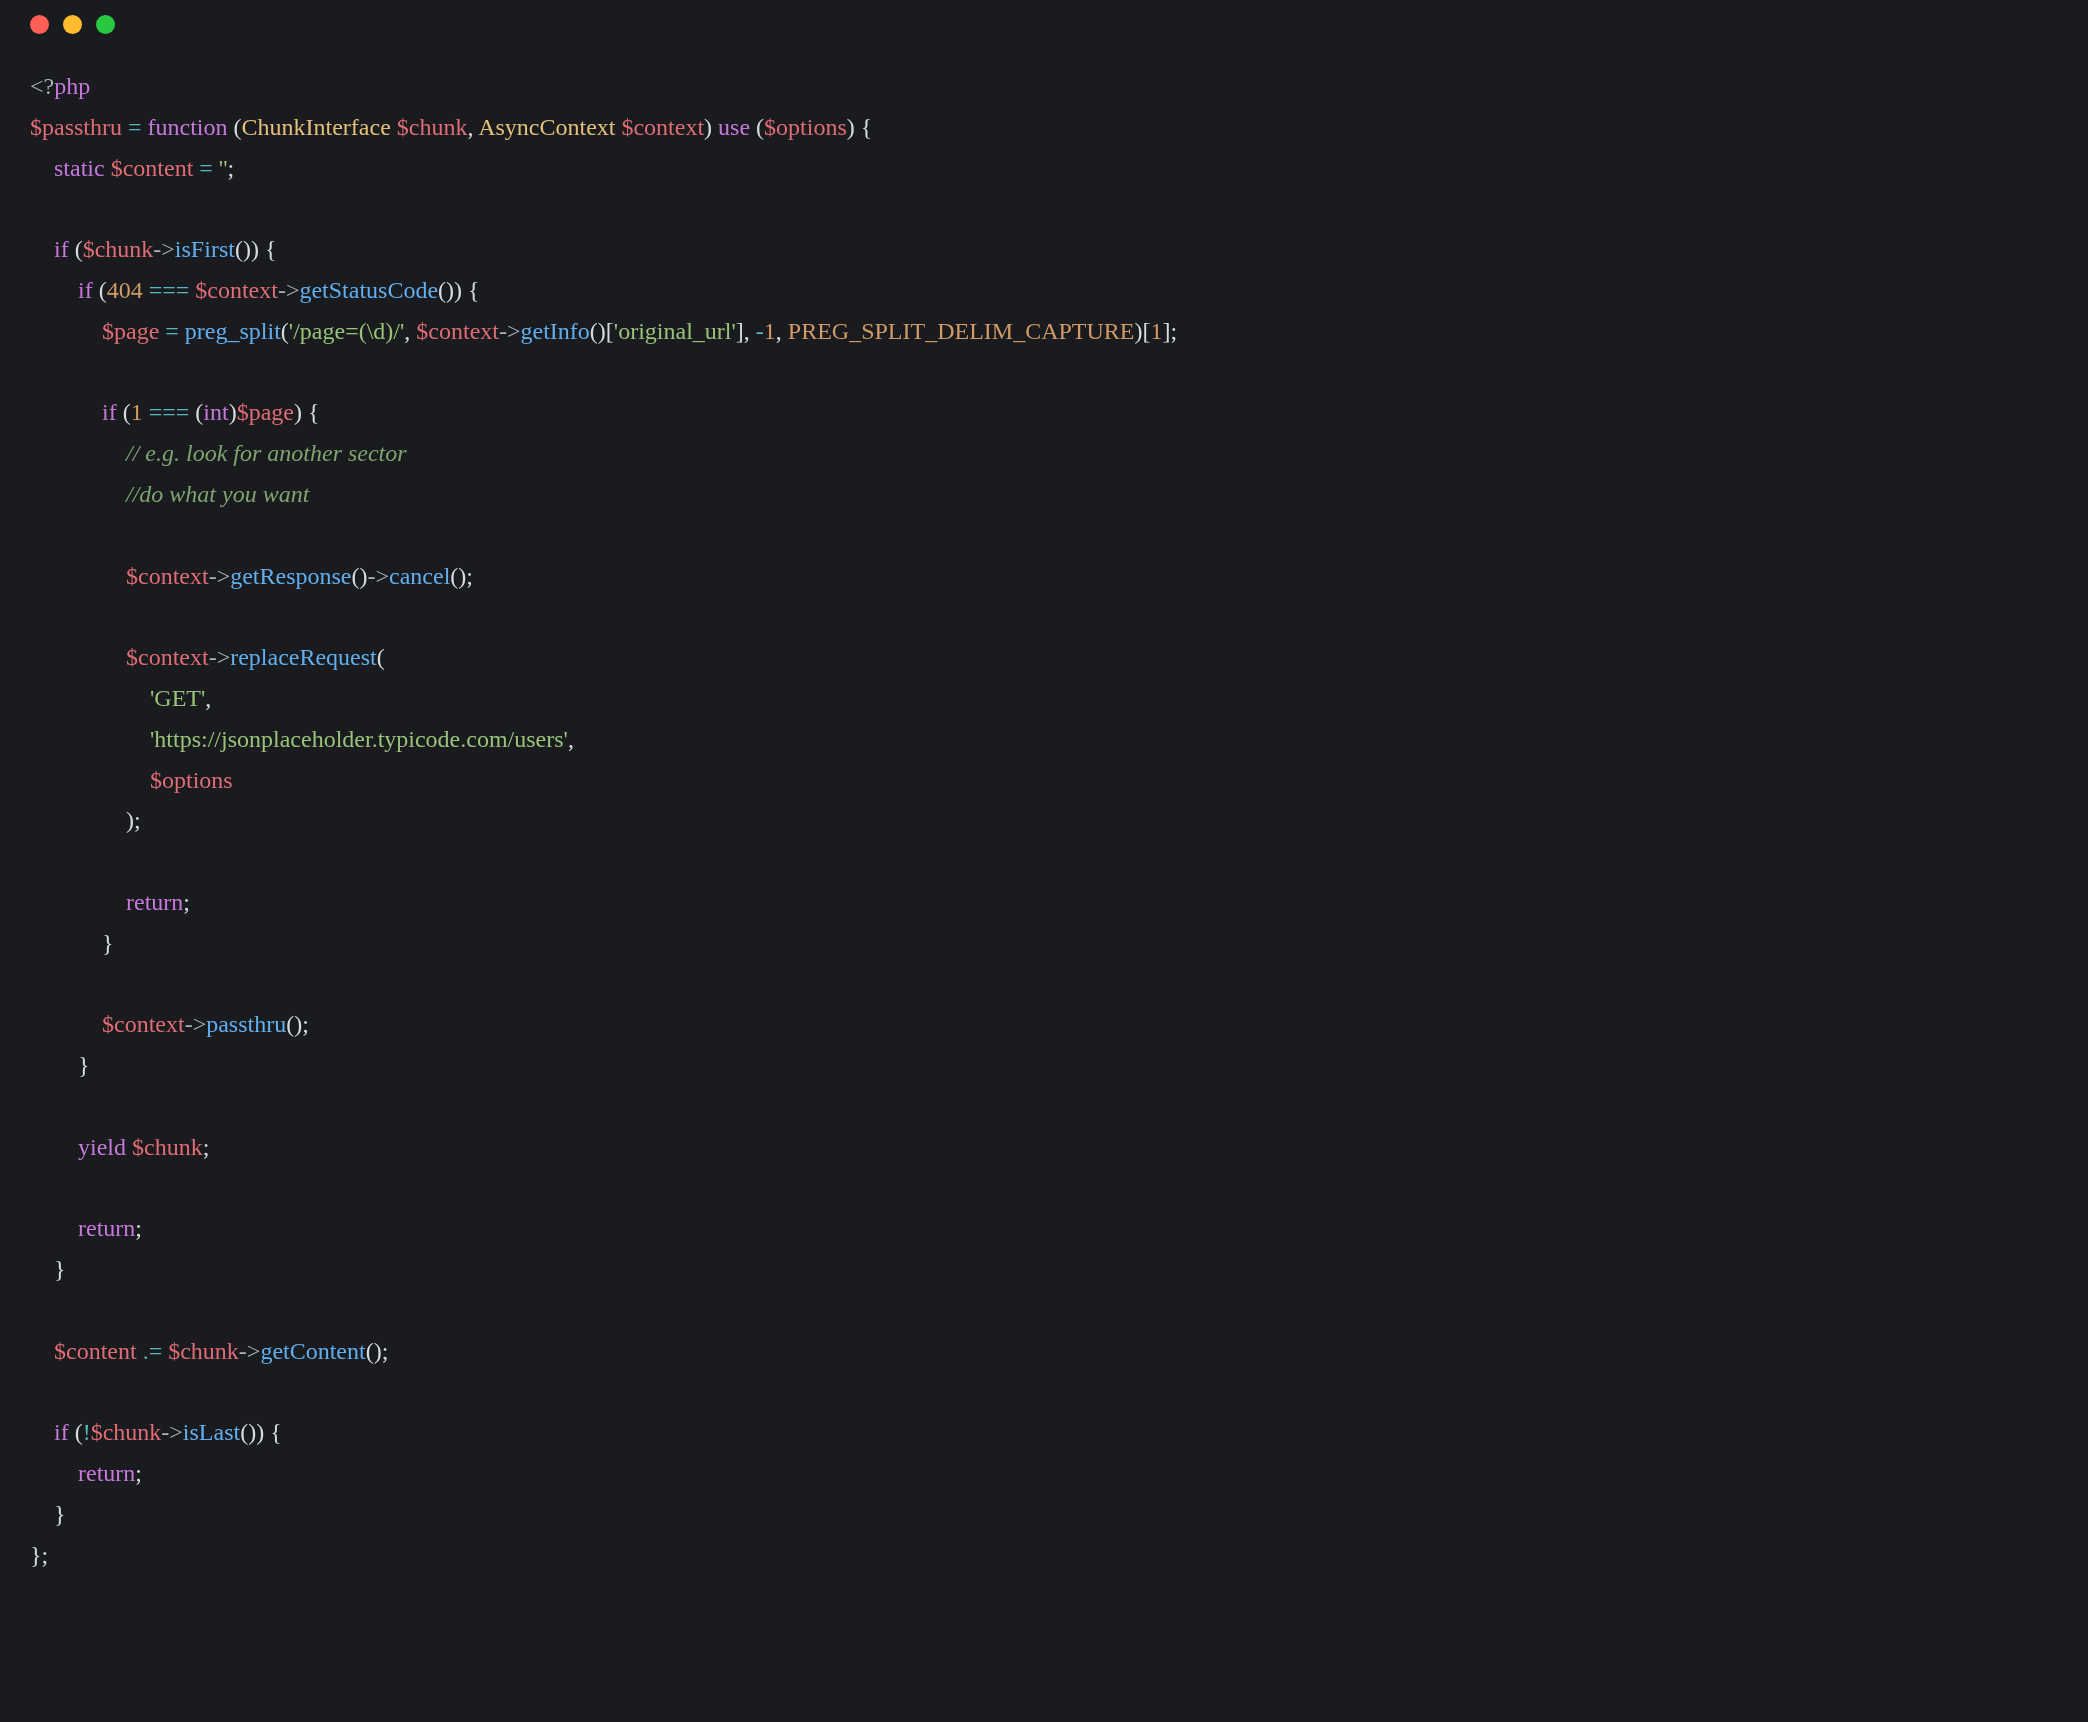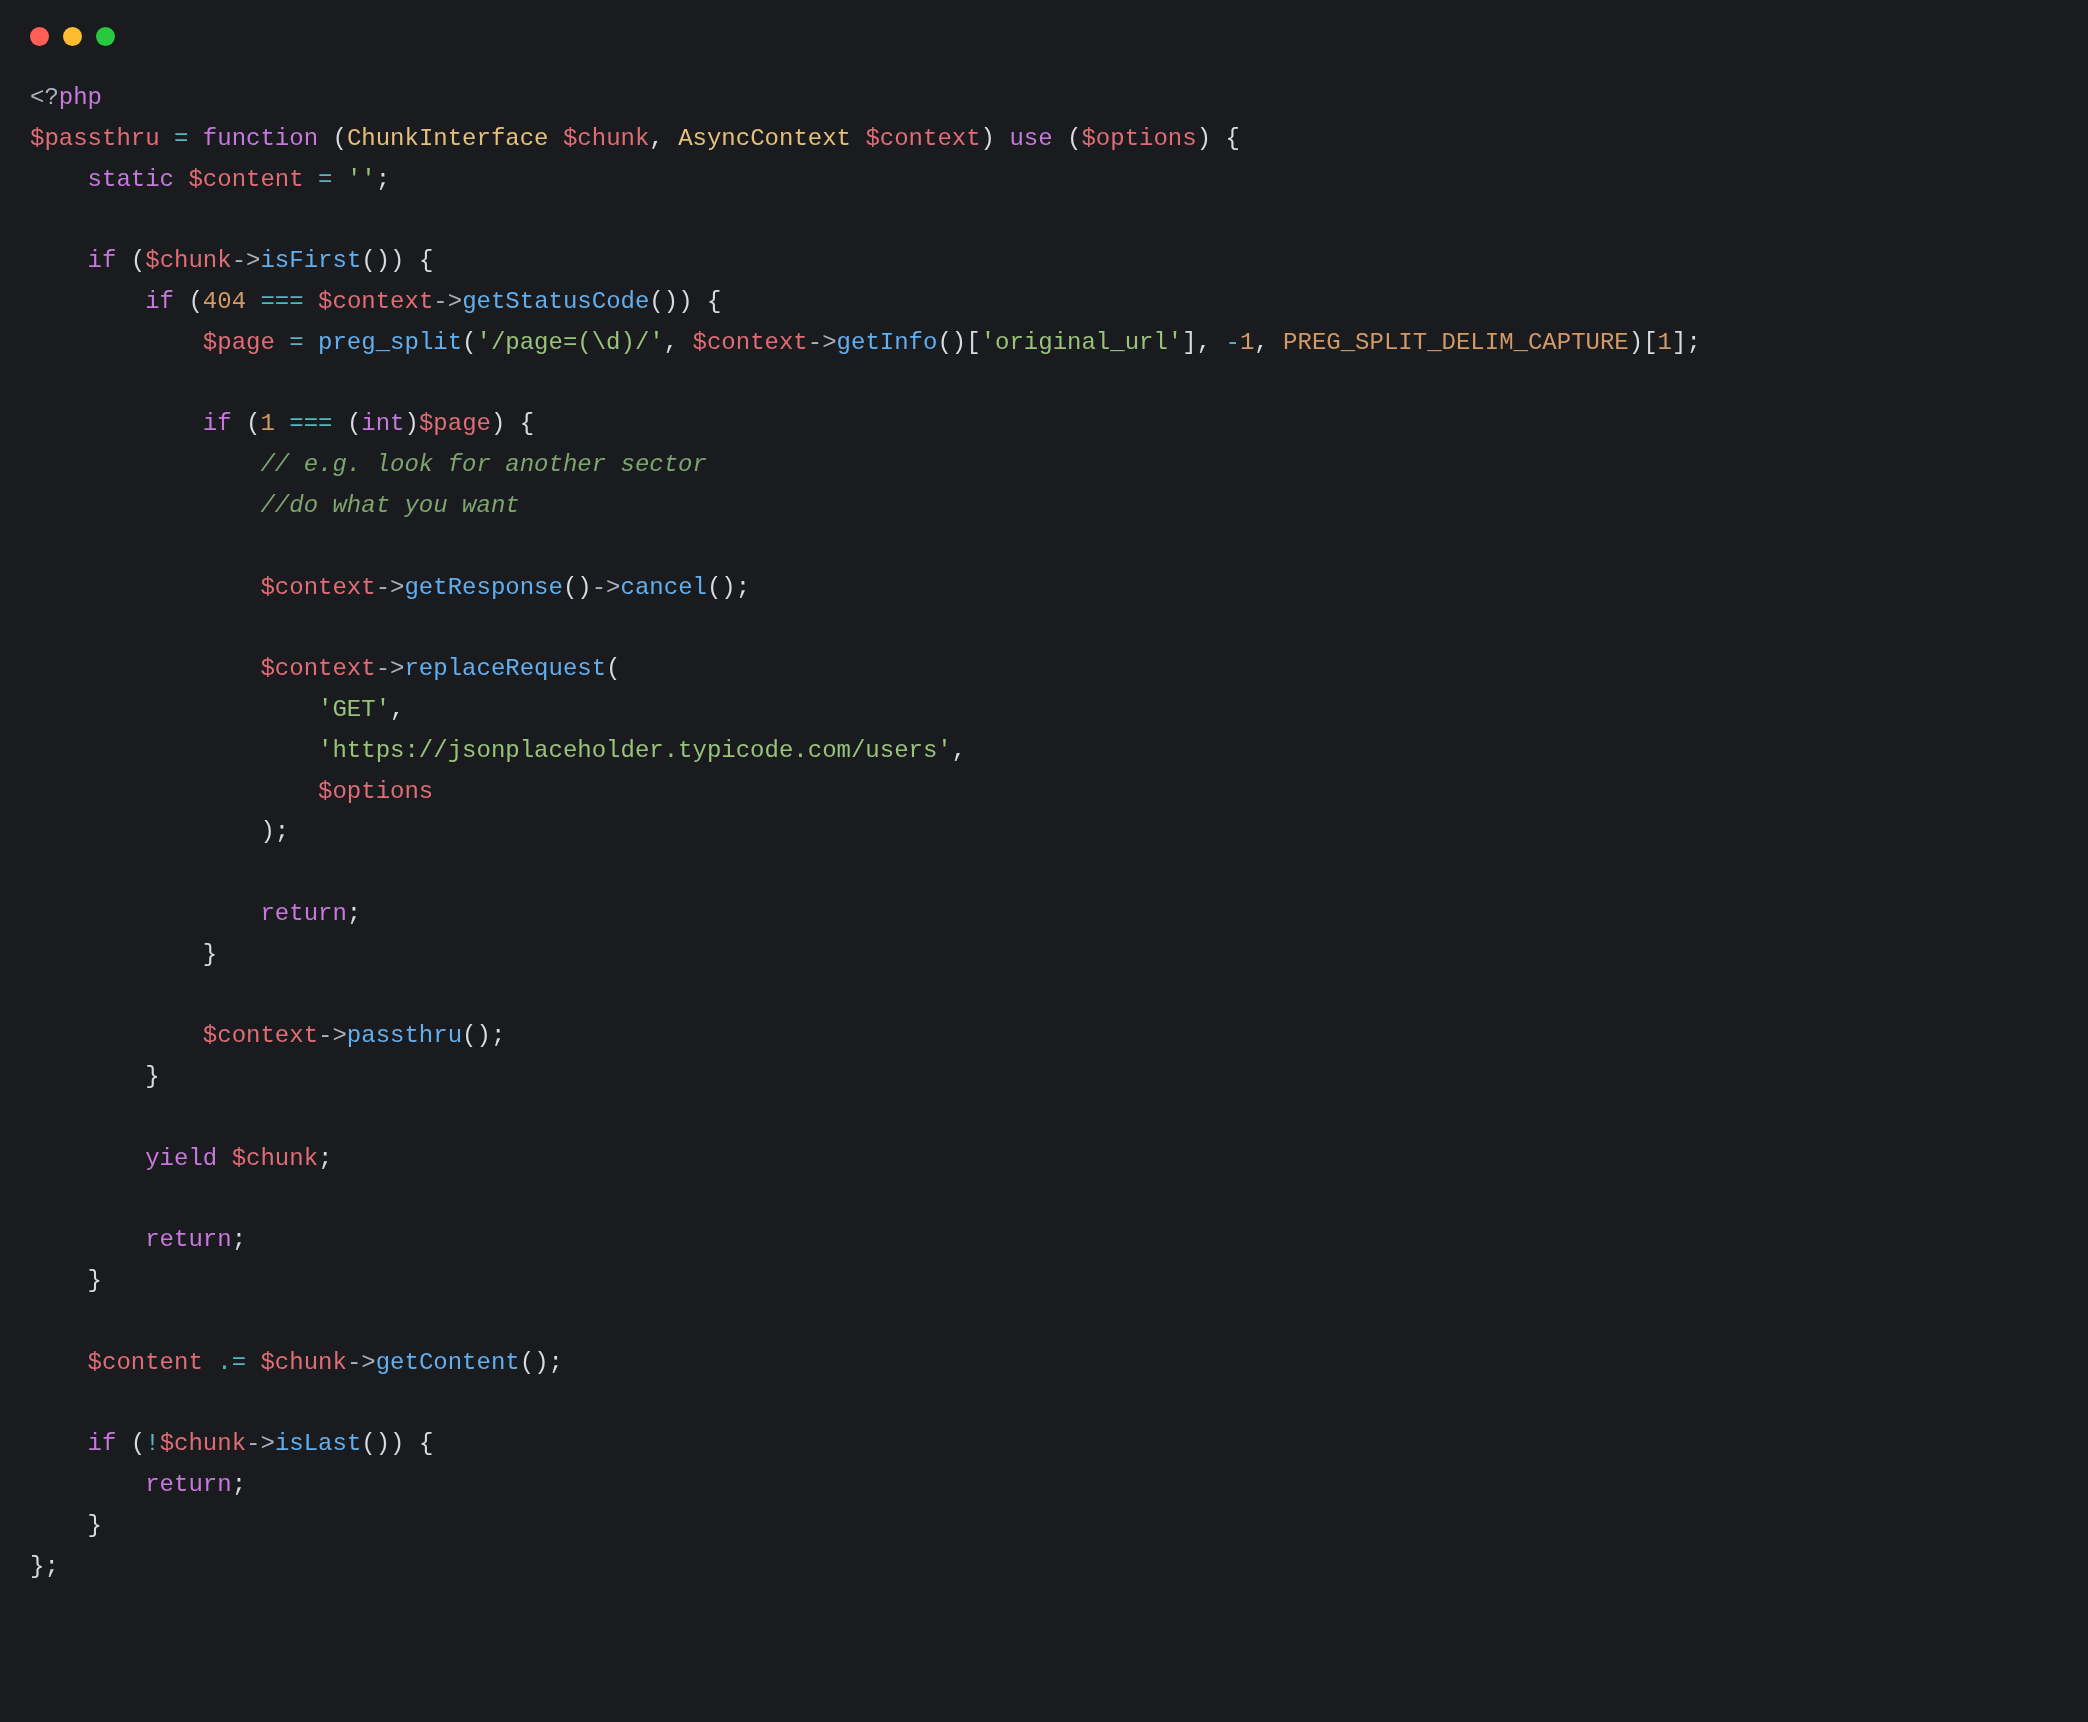--- a/index.html
+++ b/index.html
@@ -27,22 +27,23 @@
     background: var(--bg);
     color: var(--gray);
     font-family: ui-monospace, SFMono-Regular, Menlo, Monaco, Consolas, "Liberation Mono", "Courier New", monospace;
     font-size: 24px;
     line-height: 1.7;
   }
   .window {
     width: 2088px;
     height: 1722px;
     box-sizing: border-box;
-    padding: 20px 30px 30px 30px;
+    padding: 8px 30px 30px 30px;
     background: var(--bg);
+    font-family: Liberation Serif, serif;
   }
   .titlebar {
     display: flex;
     align-items: center;
     gap: 14px;
     height: 32px;
     margin-bottom: 26px;
   }
   .dot {
     width: 19px;

